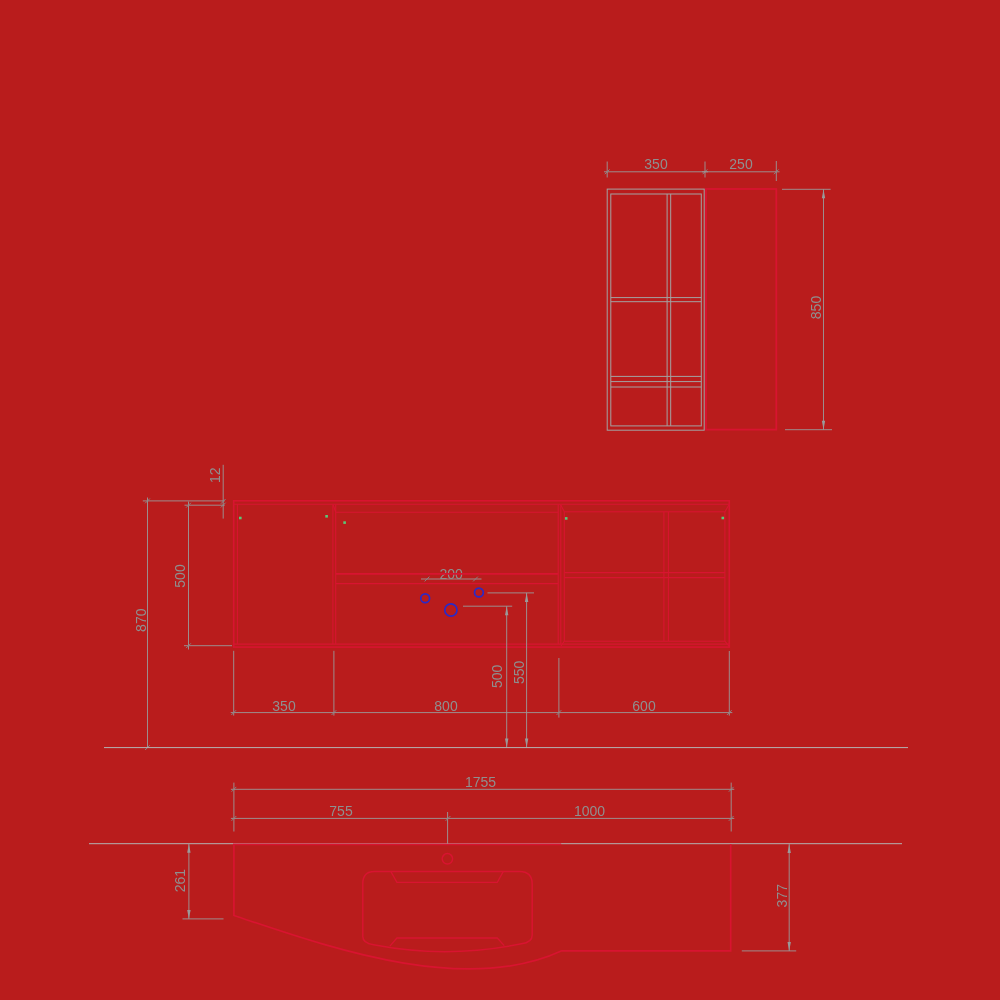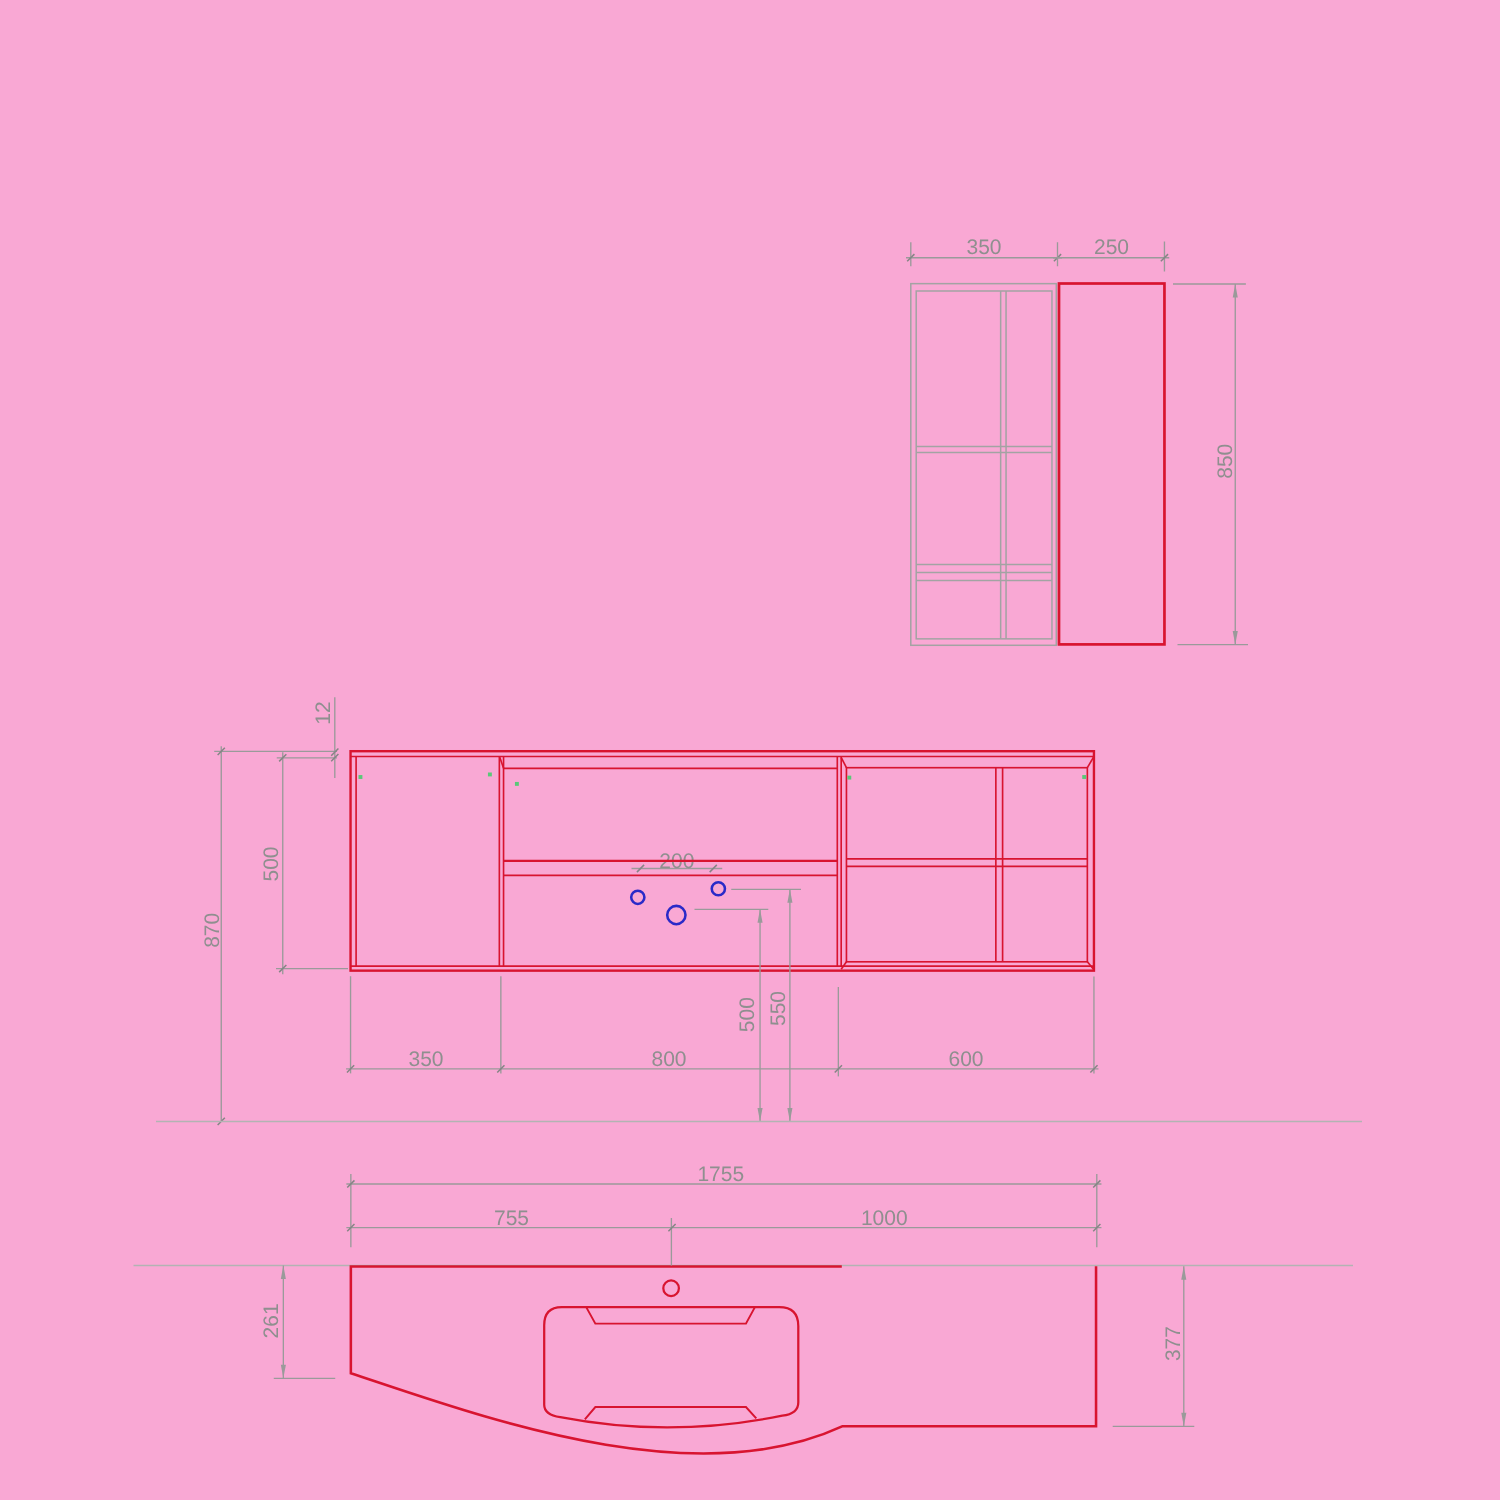--- a/index.html
+++ b/index.html
@@ -1,16 +1,16 @@
 <!DOCTYPE html>
 <html><head>
 <meta charset="utf-8">
 <style>
   html,body{margin:0;padding:0;background:#ffffff;}
-  .page{position:relative;width:1000px;height:1000px;background:#f9a8d4;overflow:hidden;}
+  .page{position:relative;width:1000px;height:1000px;background:#b91c1c;overflow:hidden;}
   svg{position:absolute;left:0;top:0;}
   text{font-family:"Liberation Sans", sans-serif;fill:#8f8f8f;}
 </style>
 </head>
 <body>
 <div class="page">
 <svg width="1000" height="1000" viewBox="0 0 1000 1000" fill="none">
 <defs></defs>
 
 <g stroke="#a3a3a3" stroke-width="1">

